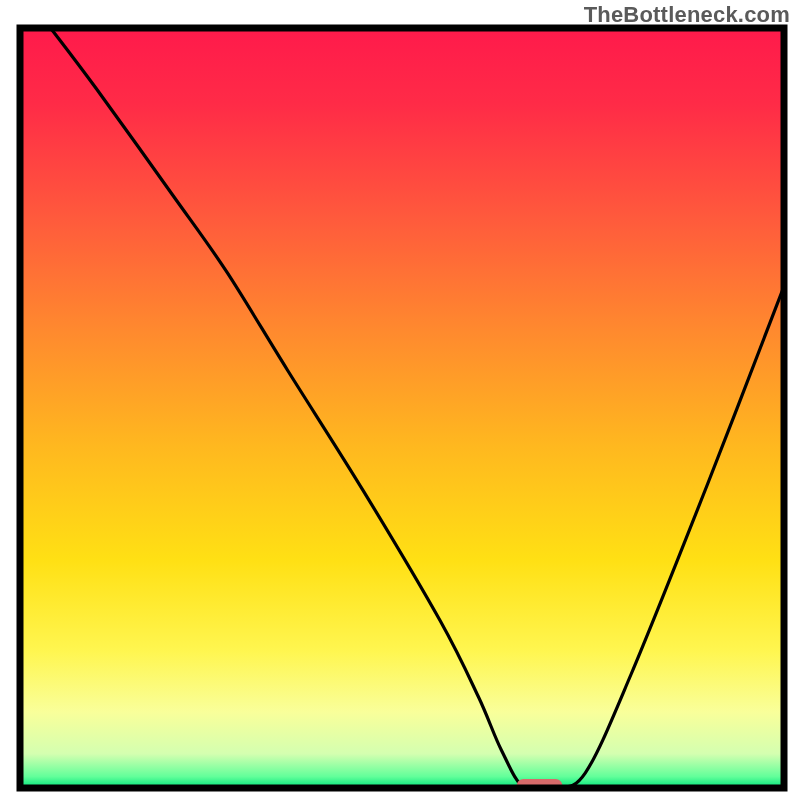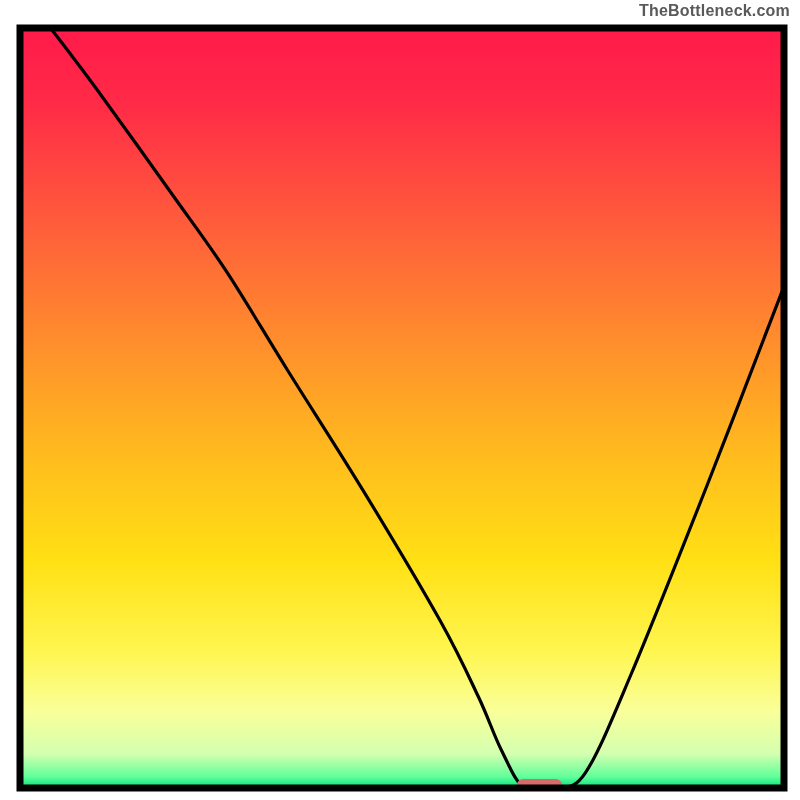--- a/index.html
+++ b/index.html
@@ -13,21 +13,21 @@
   }
   .container {
     position: relative;
     width: 800px;
     height: 800px;
   }
   .watermark {
     position: absolute;
     top: 2px;
     right: 10px;
-    font-size: 16px;
+    font-size: 22px;
     font-weight: 600;
     color: #5a5a5a;
     letter-spacing: 0.2px;
     z-index: 5;
   }
   svg.chart {
     position: absolute;
     left: 0;
     top: 0;
     width: 800px;

